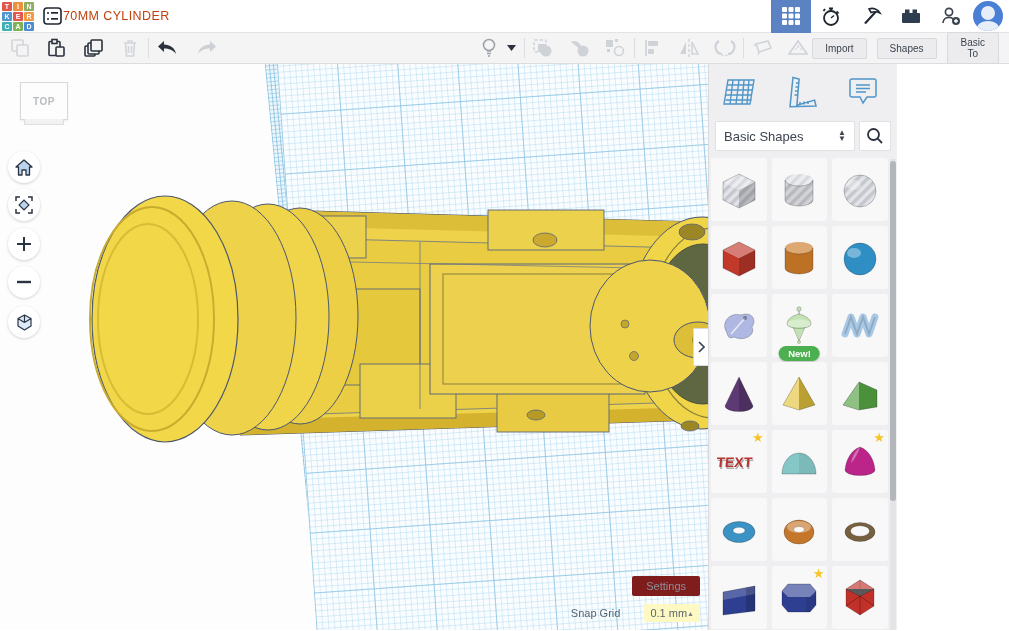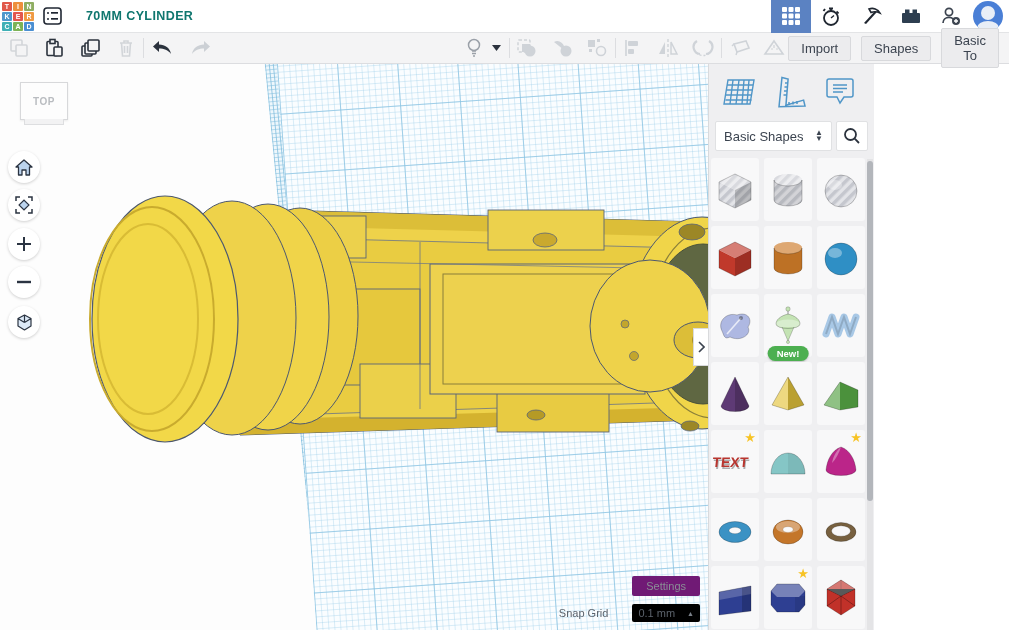--- a/index.html
+++ b/index.html
@@ -3,33 +3,33 @@
 <meta charset="utf-8">
 <style>
   * { margin:0; padding:0; box-sizing:border-box; }
   html,body { width:1009px; height:631px; overflow:hidden; font-family:"Liberation Sans",sans-serif; background:#fff; }
 
   
   .header { height:33px; display:flex; align-items:center; background:#fff; border-bottom:1px solid #e3e4e6; position:relative; z-index:30; }
   .logo { width:34px; height:31px; margin-left:1px; display:grid; grid-template-columns:repeat(3,1fr); grid-template-rows:repeat(3,1fr); gap:1px; padding:1px; cursor:pointer; }
   .logo-tile { display:flex; align-items:center; justify-content:center; color:#fff; font-size:7px; font-weight:bold; border-radius:1px; }
   .doc-props { width:22px; height:20px; margin-left:6px; display:flex; align-items:center; justify-content:center; cursor:pointer; }
-  .doc-title { margin-left:23px; font-size:12.5px; font-weight:bold; color:#0f766e; letter-spacing:.4px; cursor:text; }
+  .doc-title { margin-left:0; font-size:12.5px; font-weight:normal; color:#c2410c; letter-spacing:.4px; cursor:text; }
   .header-right { margin-left:auto; display:flex; align-items:center; height:100%; }
   .hbtn { width:40px; height:33px; display:flex; align-items:center; justify-content:center; cursor:pointer; }
   .hbtn.active { background:#5b82c2; }
   .avatar { width:30px; height:30px; border-radius:50%; background:#4a7fd6; margin:0 6px 0 2px; position:relative; overflow:hidden; cursor:pointer; }
   .avatar .head { position:absolute; left:8px; top:5px; width:14px; height:14px; border-radius:50%; background:#e8eef7; }
   .avatar .body { position:absolute; left:4px; top:20px; width:22px; height:14px; border-radius:50%; background:#e8eef7; }
 
   
   .toolbar { height:31px; background:#f4f4f5; border-bottom:1px solid #dcdde0; display:flex; align-items:center; position:relative; z-index:30; }
   .tb-icon { width:30px; height:26px; display:flex; align-items:center; justify-content:center; cursor:pointer; }
   .tb-sep { width:1px; height:20px; background:#dcdde0; margin:0 4px; }
-  .tb-btn { font-size:13px; color:#3c4450; background:#ececee; border:1px solid #d8d9dc; border-radius:2px; padding:4px 12px; margin-right:10px; cursor:pointer; }
+  .tb-btn { font-size:10px; color:#3c4450; background:#ececee; border:1px solid #d8d9dc; border-radius:2px; padding:4px 12px; margin-right:10px; cursor:pointer; }
   .tb-right { margin-left:auto; display:flex; align-items:center; }
 
   
   .main { position:relative; width:1009px; height:566px; display:flex; }
   .canvas { position:relative; width:708px; height:566px; background:#fdfdfd; overflow:hidden;padding-left:24px; }
 
   .workplane { position:absolute; left:272px; top:-70px; width:1050px; height:800px; transform:rotate(-4deg); transform-origin:0 0;
     background-color:#fafdff;
     background-image:
       linear-gradient(to right, rgba(140,196,226,.75) 1px, transparent 1px),
@@ -44,30 +44,30 @@
       linear-gradient(to bottom, rgba(130,190,222,.55) 1px, transparent 1px);
     background-size:4px 4px; }
 
   .model-svg { position:absolute; left:0; top:0; }
 
   .viewcube { position:absolute; left:20px; top:18px; width:48px; height:38px; background:#fdfdfd; border:1px solid #d7d8da; box-shadow:0 1px 2px rgba(0,0,0,.08); display:flex; align-items:center; justify-content:center; font-size:10px; font-weight:bold; color:#b9bcc0; letter-spacing:.5px; cursor:pointer; }
   .viewcube::after { content:""; position:absolute; left:3px; right:3px; bottom:-6px; height:5px; background:#f2f2f3; border:1px solid #dddee0; border-top:none; }
 
   .navbtn { position:absolute; left:8px; width:32px; height:32px; border-radius:50%; background:#fff; box-shadow:0 1px 3px rgba(0,0,0,.18); display:flex; align-items:center; justify-content:center; cursor:pointer; }
 
-  .settings-btn { position:absolute; right:8px; bottom:34px; background:#701a75; border-radius:2px; color:#8a8f96; font-size:11px; padding:4px 14px; cursor:pointer; }
+  .settings-btn { position:absolute; right:8px; bottom:34px; background:#7f1d1d; border-radius:2px; color:#8a8f96; font-size:11px; padding:4px 14px; cursor:pointer; }
   .snap-row { position:absolute; right:8px; bottom:8px; display:flex; align-items:center; font-size:11px; color:#5c636c; }
   .snap-label { margin-right:24px; }
-  .snap-select { background:#000000; border-radius:2px; padding:3px 6px; color:#5c636c; cursor:pointer; display:flex; align-items:center; gap:12px; }
+  .snap-select { background:#fef9c3; border-radius:2px; padding:3px 6px; color:#5c636c; cursor:pointer; display:flex; align-items:center; gap:0; }
   .snap-caret { font-size:7px; color:#7a8089; }
 
   .collapse-tab { position:absolute; right:0; top:264px; width:15px; height:38px; background:#fff; border:1px solid #d9dadc; border-right:none; display:flex; align-items:center; justify-content:center; cursor:pointer; color:#3c4450; font-size:12px; }
 
   
-  .panel { position:relative; width:166px; height:566px; background:#efeff1; border-left:1px solid #d9dadc; }
+  .panel { position:relative; width:189px; height:566px; background:#efeff1; border-left:1px solid #d9dadc; }
   .panel-tools { position:absolute; top:10px; left:10px; right:14px; display:flex; justify-content:space-between; }
   .ptool { width:40px; height:36px; display:flex; align-items:center; justify-content:center; cursor:pointer; }
   .cat-row { position:absolute; top:57px; left:6px; right:6px; display:flex; gap:4px; }
   .cat-select { flex:1; background:#fff; border:1px solid #e0e1e3; border-radius:2px; height:30px; display:flex; align-items:center; padding:0 8px; font-size:13px; color:#3c4450; cursor:pointer; }
   .cat-arrows { margin-left:auto; font-size:8px; color:#3c4450; line-height:.8; text-align:center; }
   .search-btn { width:32px; height:30px; background:#fff; border:1px solid #e0e1e3; border-radius:2px; display:flex; align-items:center; justify-content:center; cursor:pointer; }
   .shapes { position:absolute; top:94px; left:2px; right:9px; bottom:0; display:grid; grid-template-columns:repeat(3,1fr); grid-auto-rows:63px; gap:5px; align-content:start; overflow:hidden; }
   .shape-cell { position:relative; background:#f8f8f9; border-radius:3px; display:flex; align-items:center; justify-content:center; cursor:pointer; }
   .shape-star { position:absolute; top:0px; right:3px; color:#f7c325; font-size:13px; }
   .shape-badge { position:absolute; bottom:-4px; left:50%; transform:translateX(-50%); background:#4caf50; color:#fff; font-size:9.5px; font-weight:bold; padding:2px 9px; border-radius:9px; white-space:nowrap; box-shadow:0 1px 2px rgba(0,0,0,.2); }

